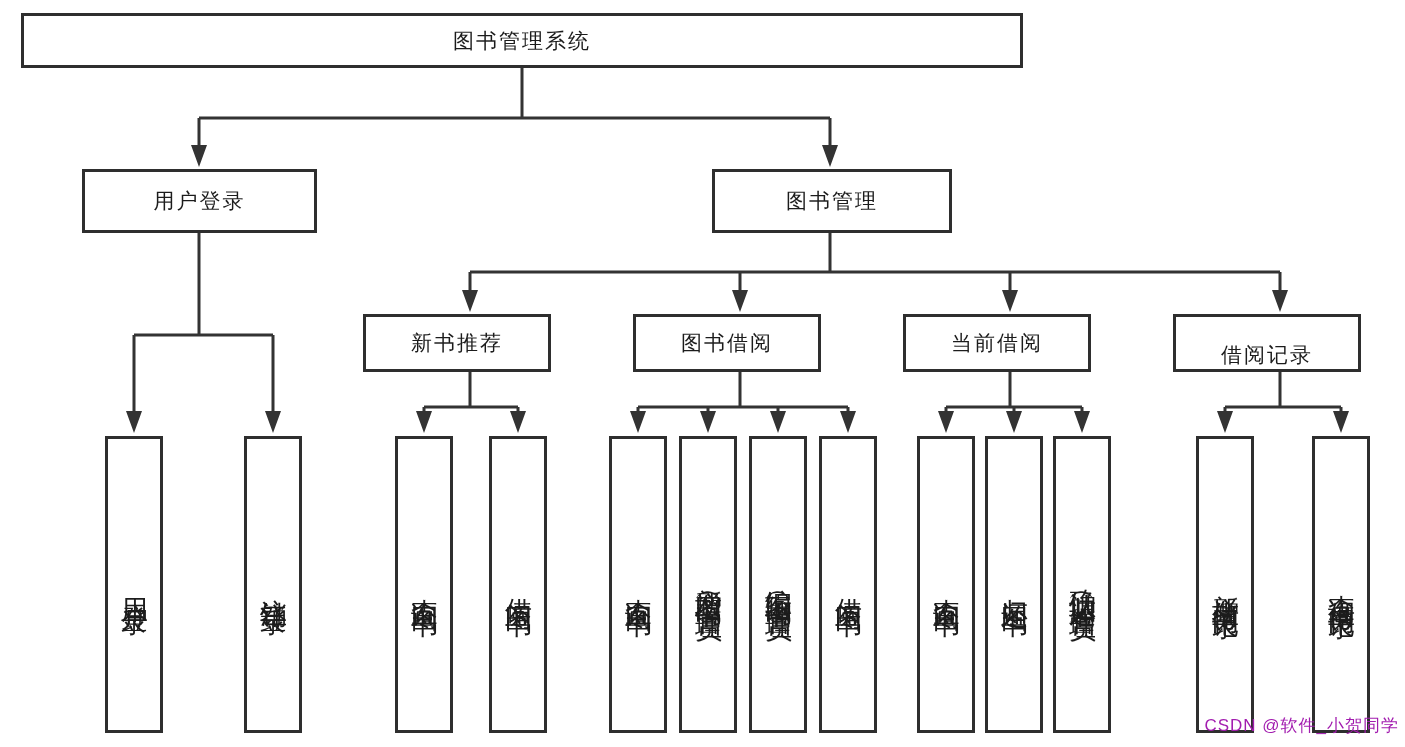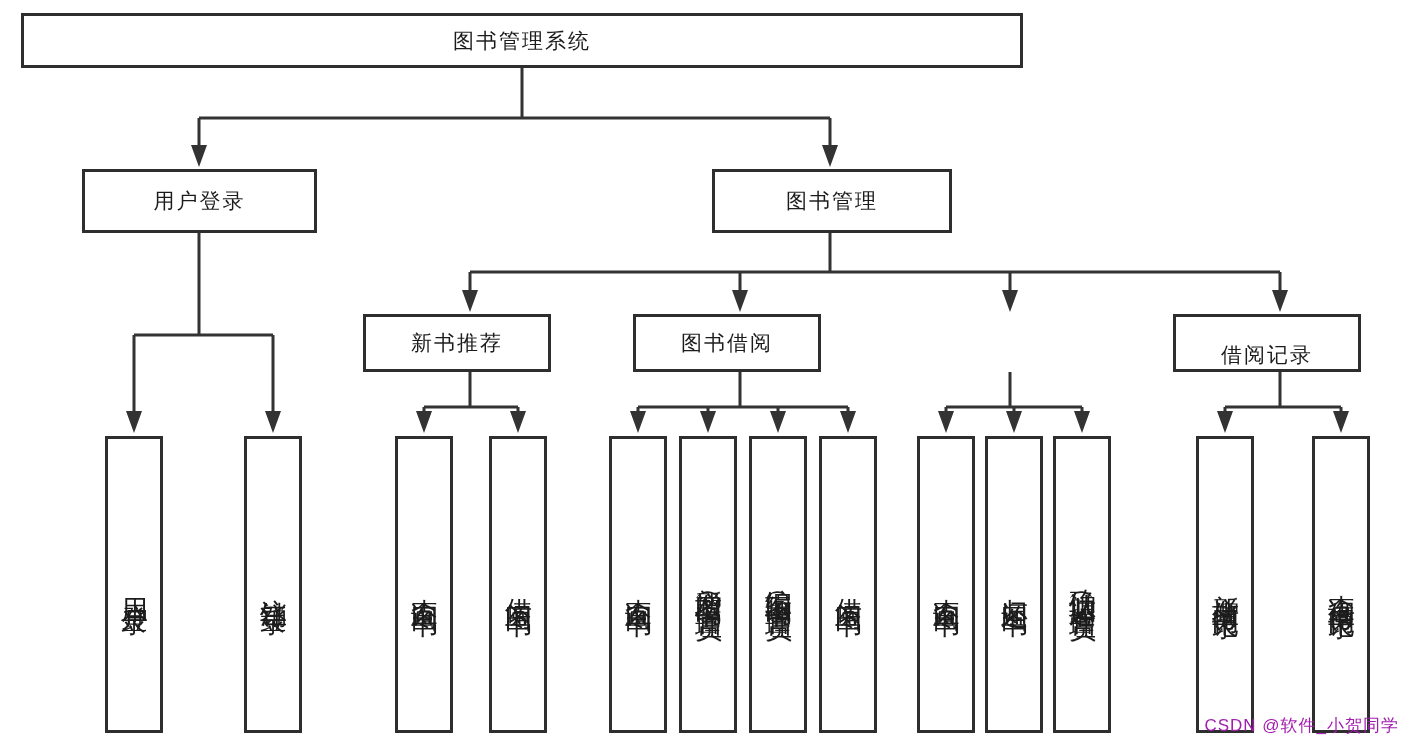--- a/index.html
+++ b/index.html
@@ -76,20 +76,23 @@
   <div class="box lvl2" style="left:712px;width:240px;">
     <span class="hlabel">图书管理</span>
   </div>
 
   <div class="box lvl3" style="left:363px;">
     <span class="hlabel">新书推荐</span>
   </div>
   <div class="box lvl3" style="left:633px;">
     <span class="hlabel">图书借阅</span>
   </div>
+  <div class="box lvl3" style="left:903px;">
+    <span class="hlabel">当前借阅</span>
+  </div>
   <div class="box lvl3" style="left:1173px;align-items:flex-end;">
     <span class="hlabel">借阅记录</span>
   </div>
 
   <div class="box leaf" style="left:105px;">
     <span class="vlabel">用户登录</span>
   </div>
   <div class="box leaf" style="left:244px;">
     <span class="vlabel">注销登录</span>
   </div>

